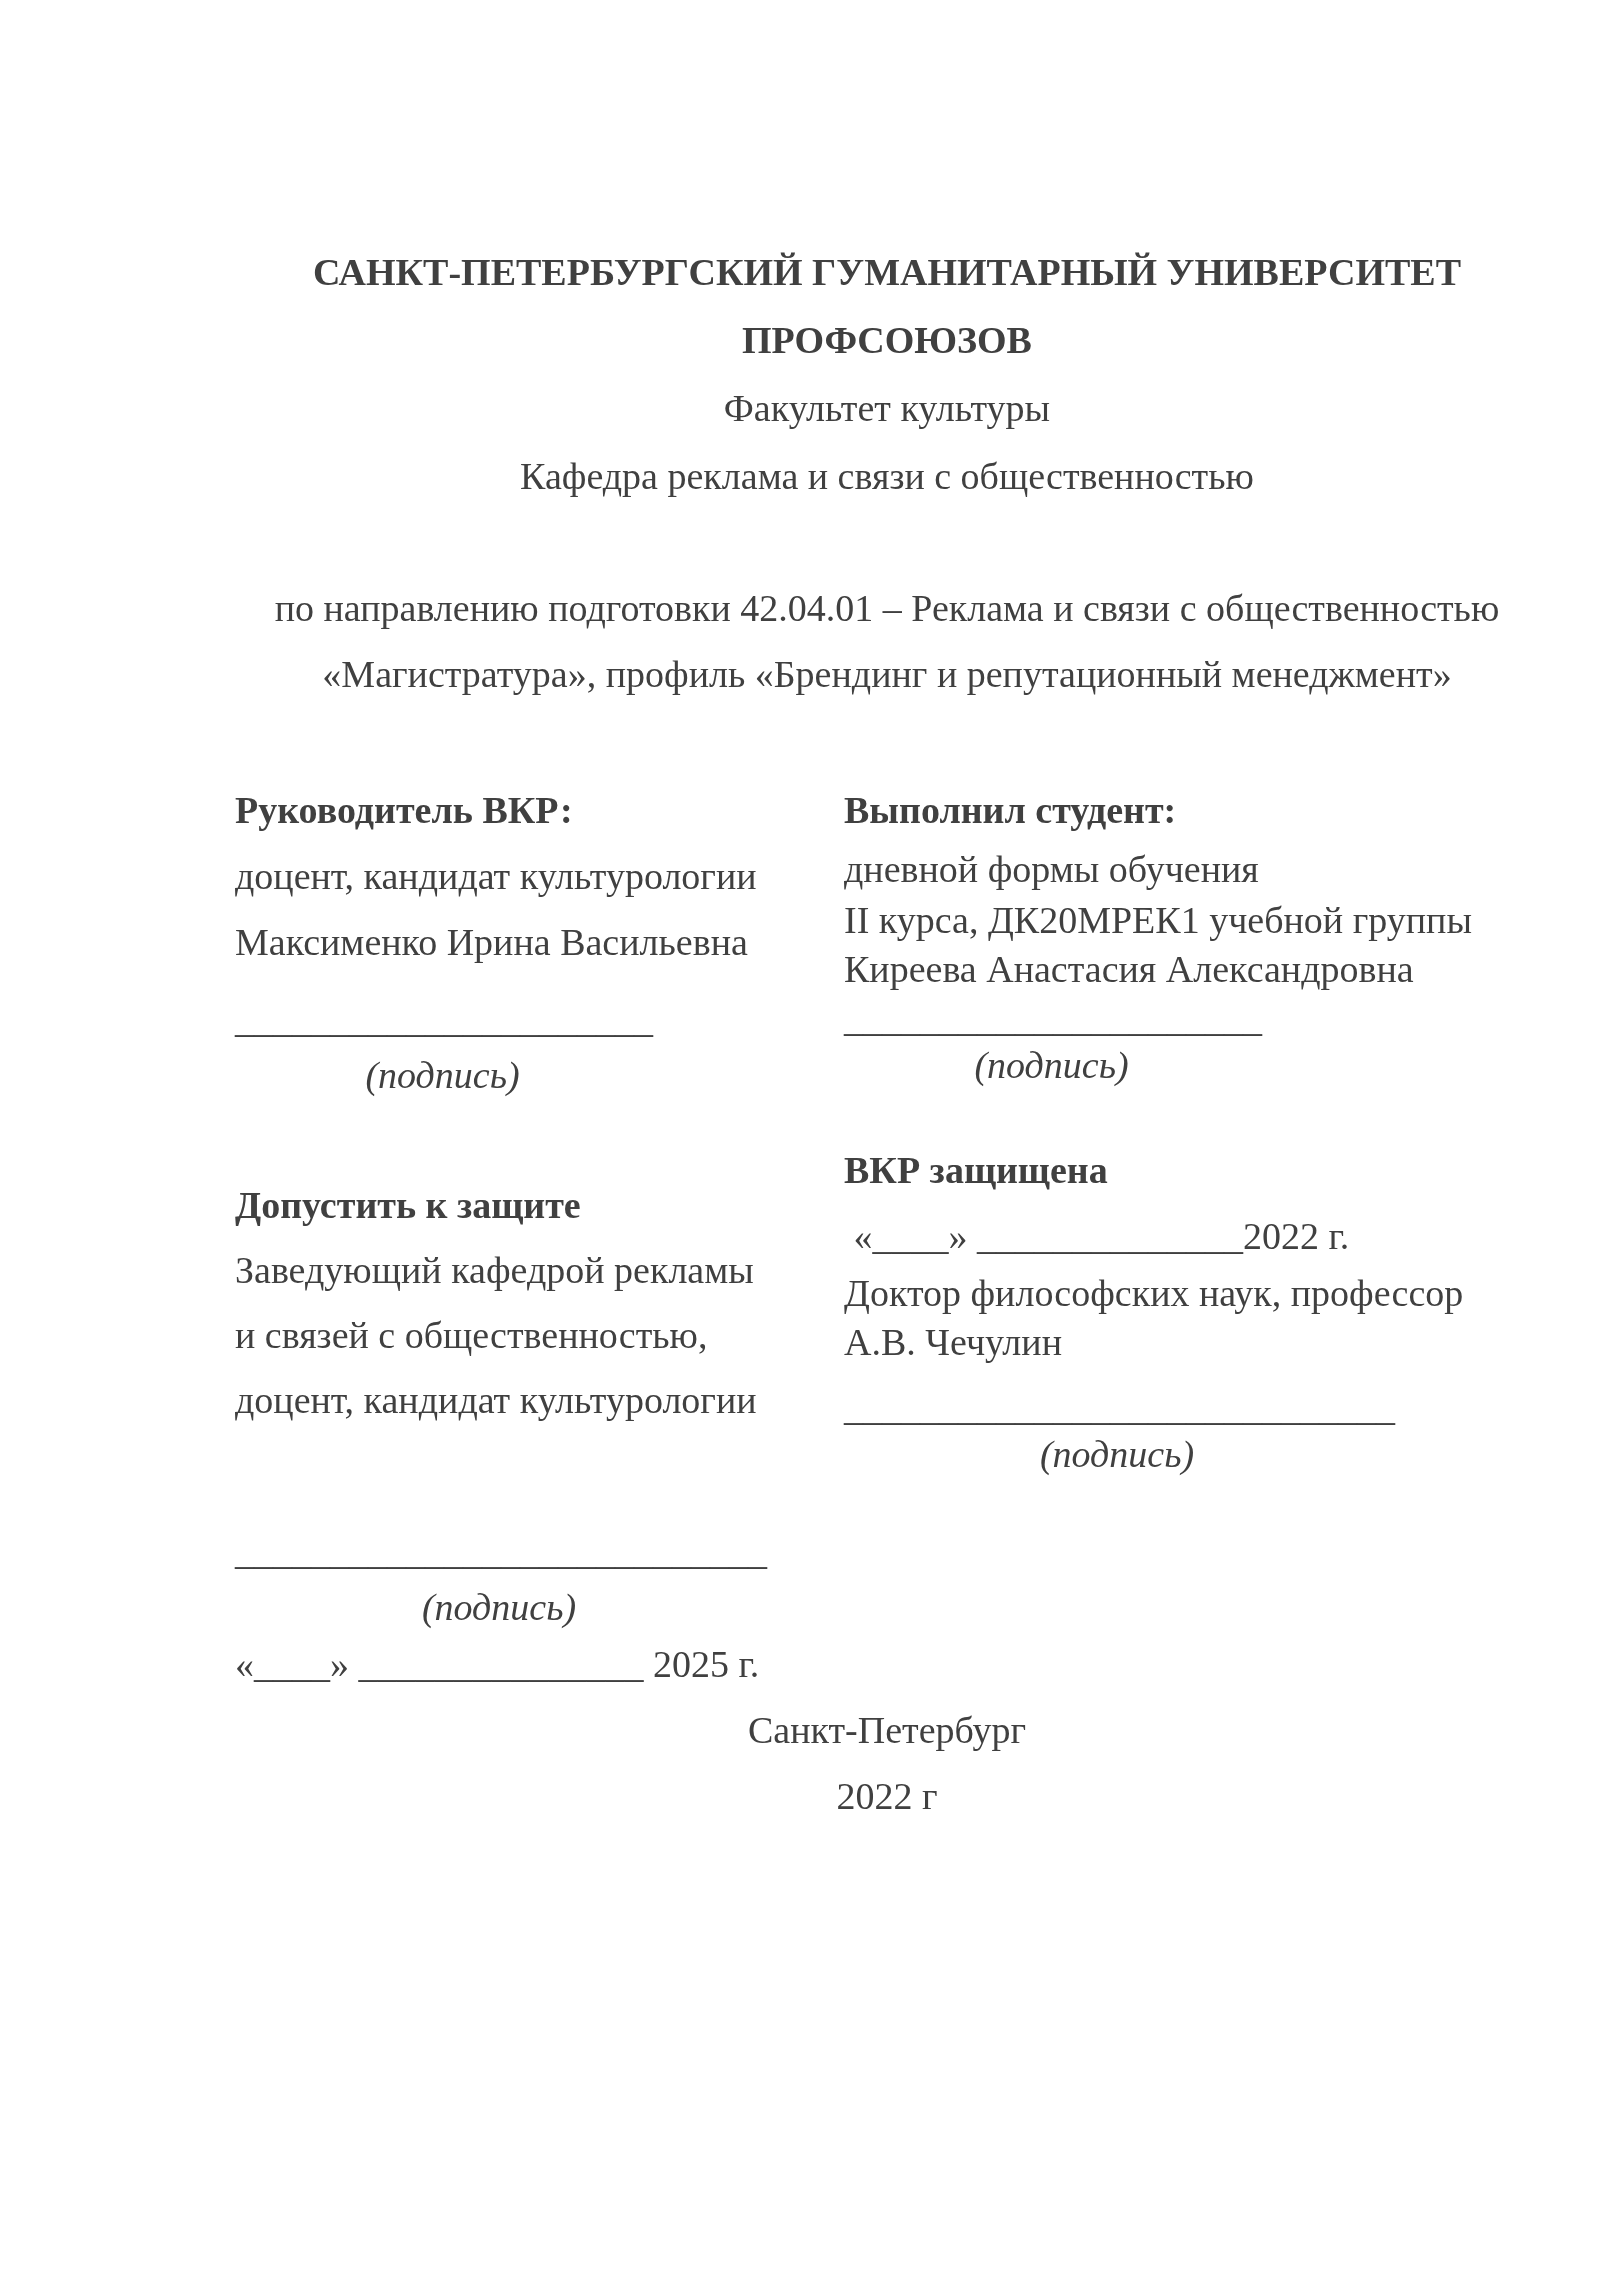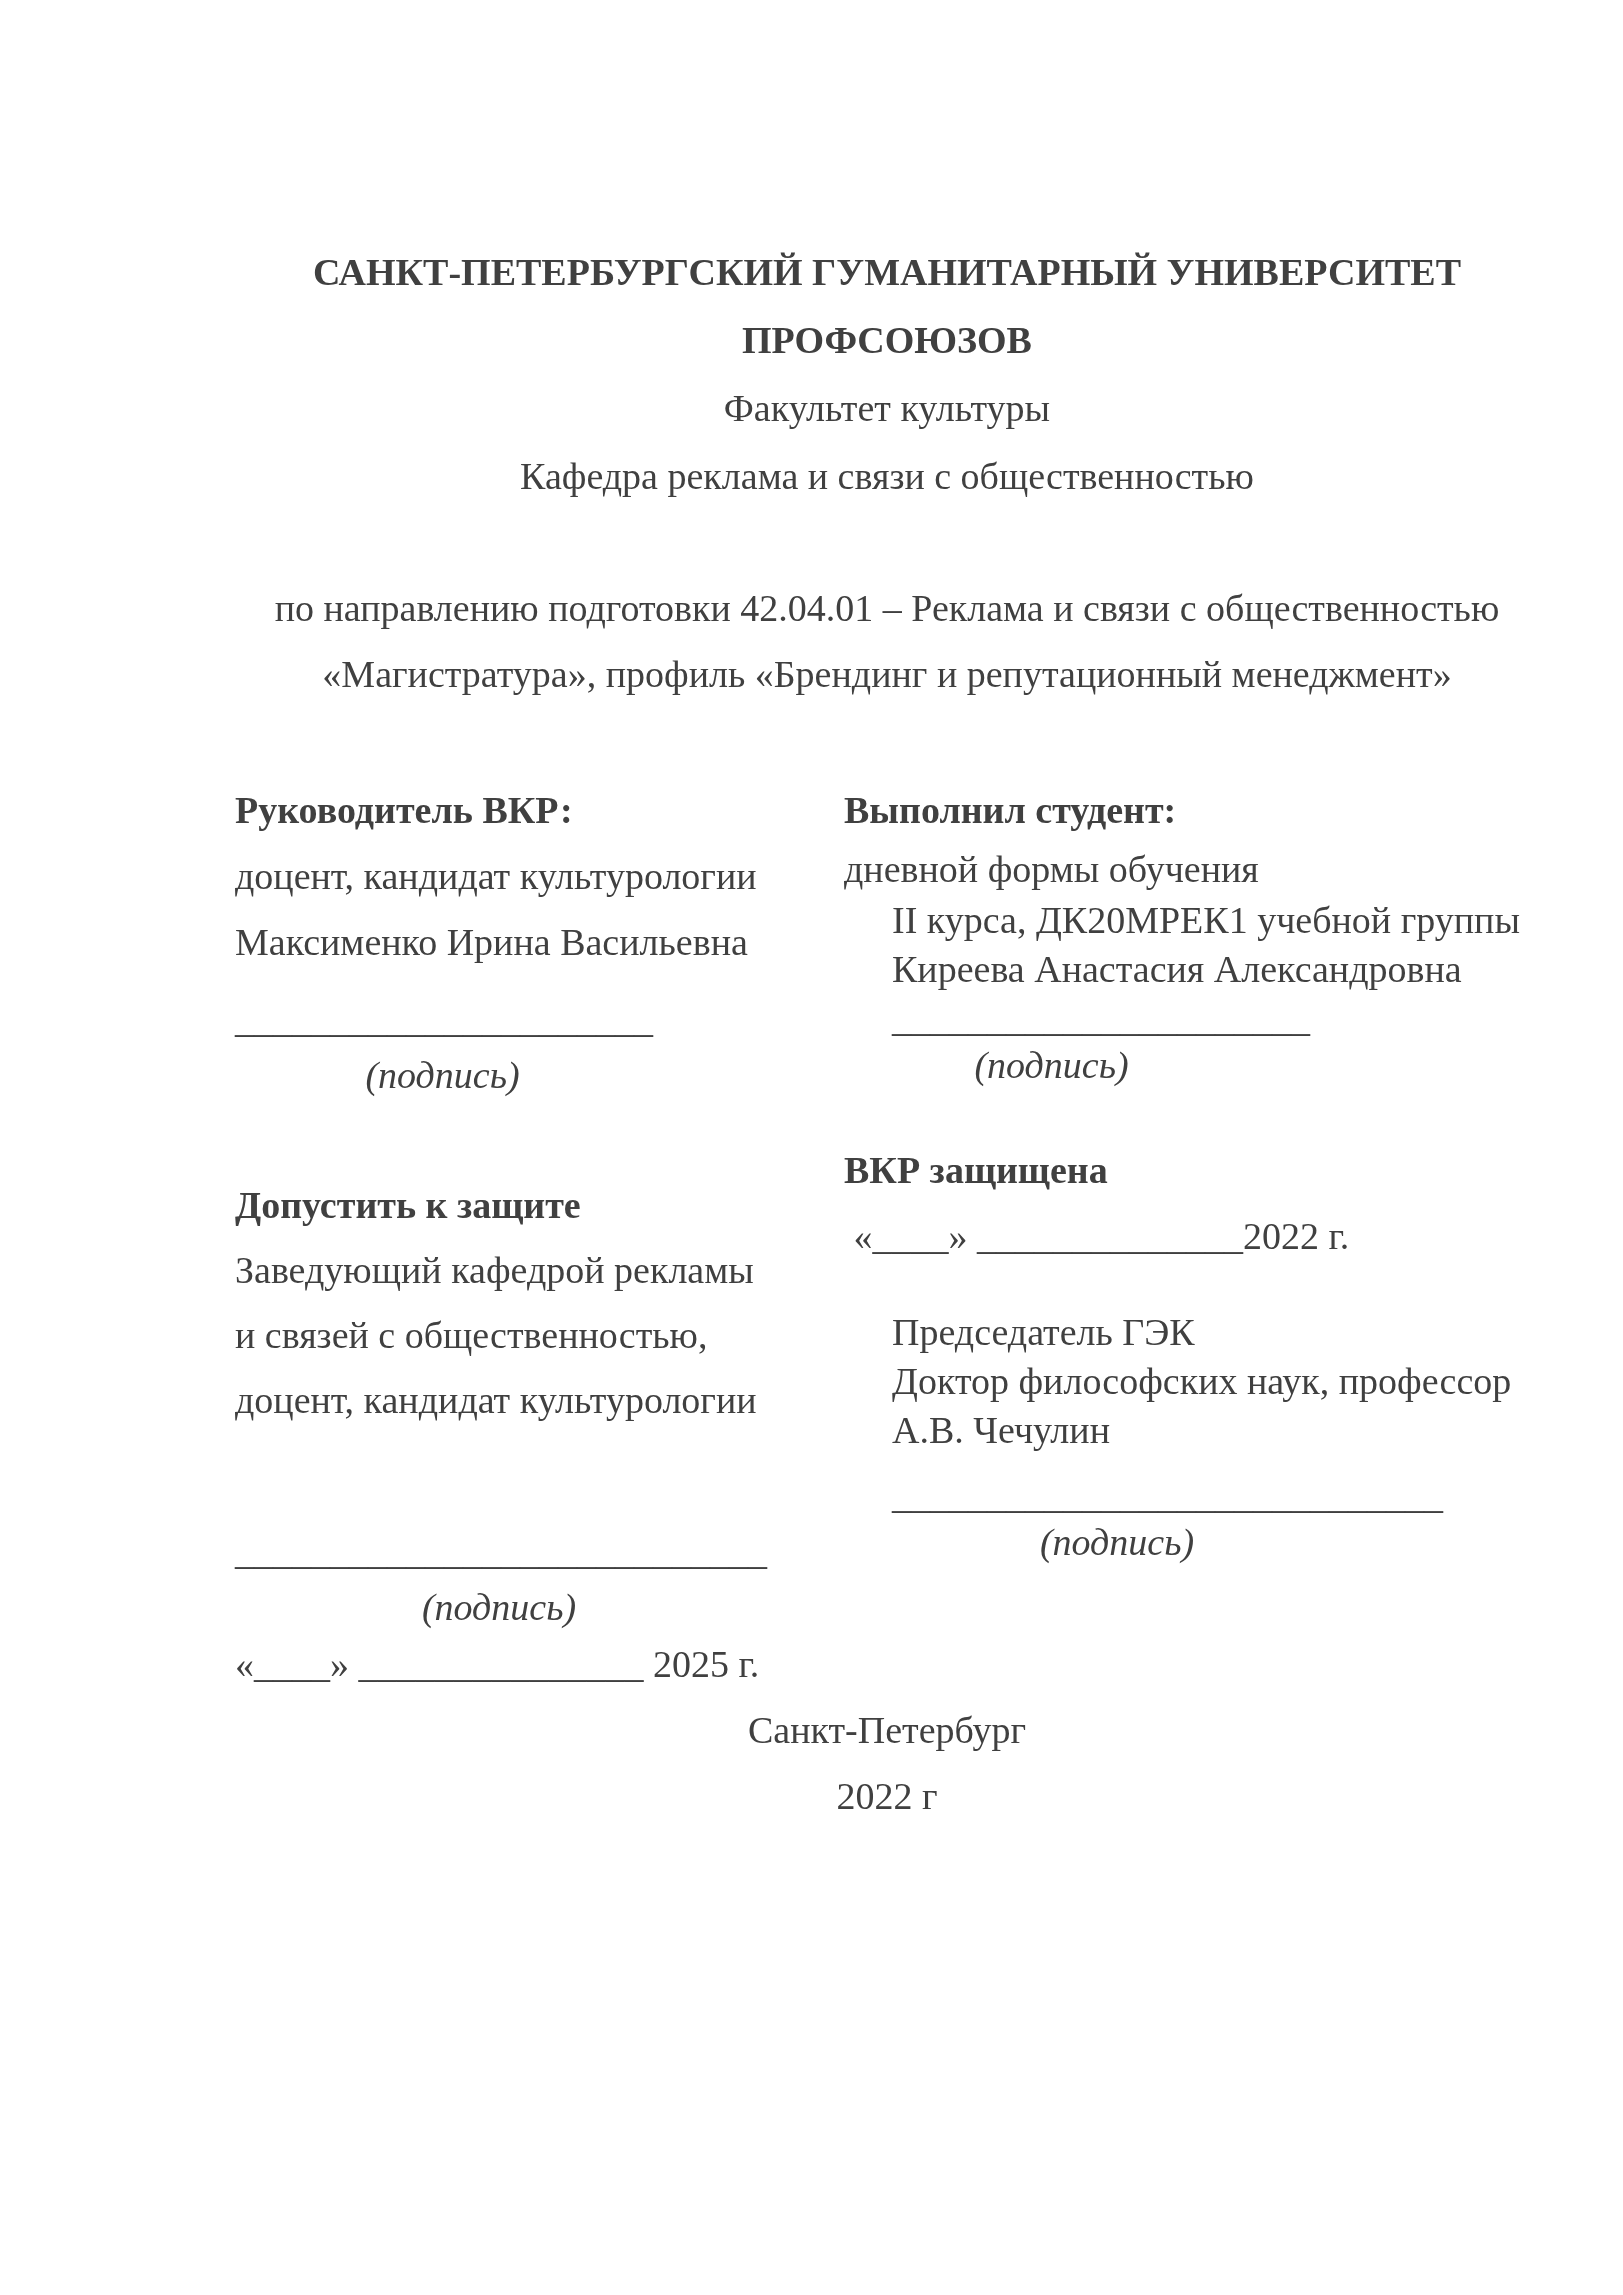--- a/index.html
+++ b/index.html
@@ -30,21 +30,21 @@
   .dir { margin-top: 65px; }
   .dir .tl { line-height: 66px; }
 
   .cols { margin-top: 70px; display: flex; gap: 28px; align-items: flex-start; }
   .col-l { width: 581px; }
   .col-r { width: 620px; }
 
   .lh84 { line-height: 66px; }
   .lh83 { line-height: 65px; }
   .lh68 { line-height: 53px; }
-  .lh62 { line-height: 49px; margin-left: 48px; }
+  .lh62 { line-height: 49px; }
   .lh60 { line-height: 47px; }
   .lh56 { line-height: 44px; }
 
   .mt14  { margin-top: 11px; }
   .mt20  { margin-top: 15.7px; }
   .mt50  { margin-top: 39px; }
   .mt64  { margin-top: 50px; }
   .mt93  { margin-top: 73px; }
   .mt108 { margin-top: 85px; }
 
@@ -106,21 +106,20 @@
       <div class="tl lh62">Киреева Анастасия Александровна</div>
 
       <div class="sigblock-a">
         <div class="tl lh62">______________________</div>
         <div class="tl it lh56 cap">(подпись)</div>
       </div>
 
       <div class="tl bold lh84 mt64">ВКР защищена</div>
       <div class="tl lh84"> «____» ______________2022 г.</div>
 
-      <div class="tl lh62 mt50">Председатель ГЭК</div>
       <div class="tl lh62">Доктор философских наук, профессор</div>
       <div class="tl lh62">А.В. Чечулин</div>
 
       <div class="sigblock-c mt20">
         <div class="tl lh62">_____________________________</div>
         <div class="tl it lh56 cap">(подпись)</div>
       </div>
     </div>
 
   </div>

